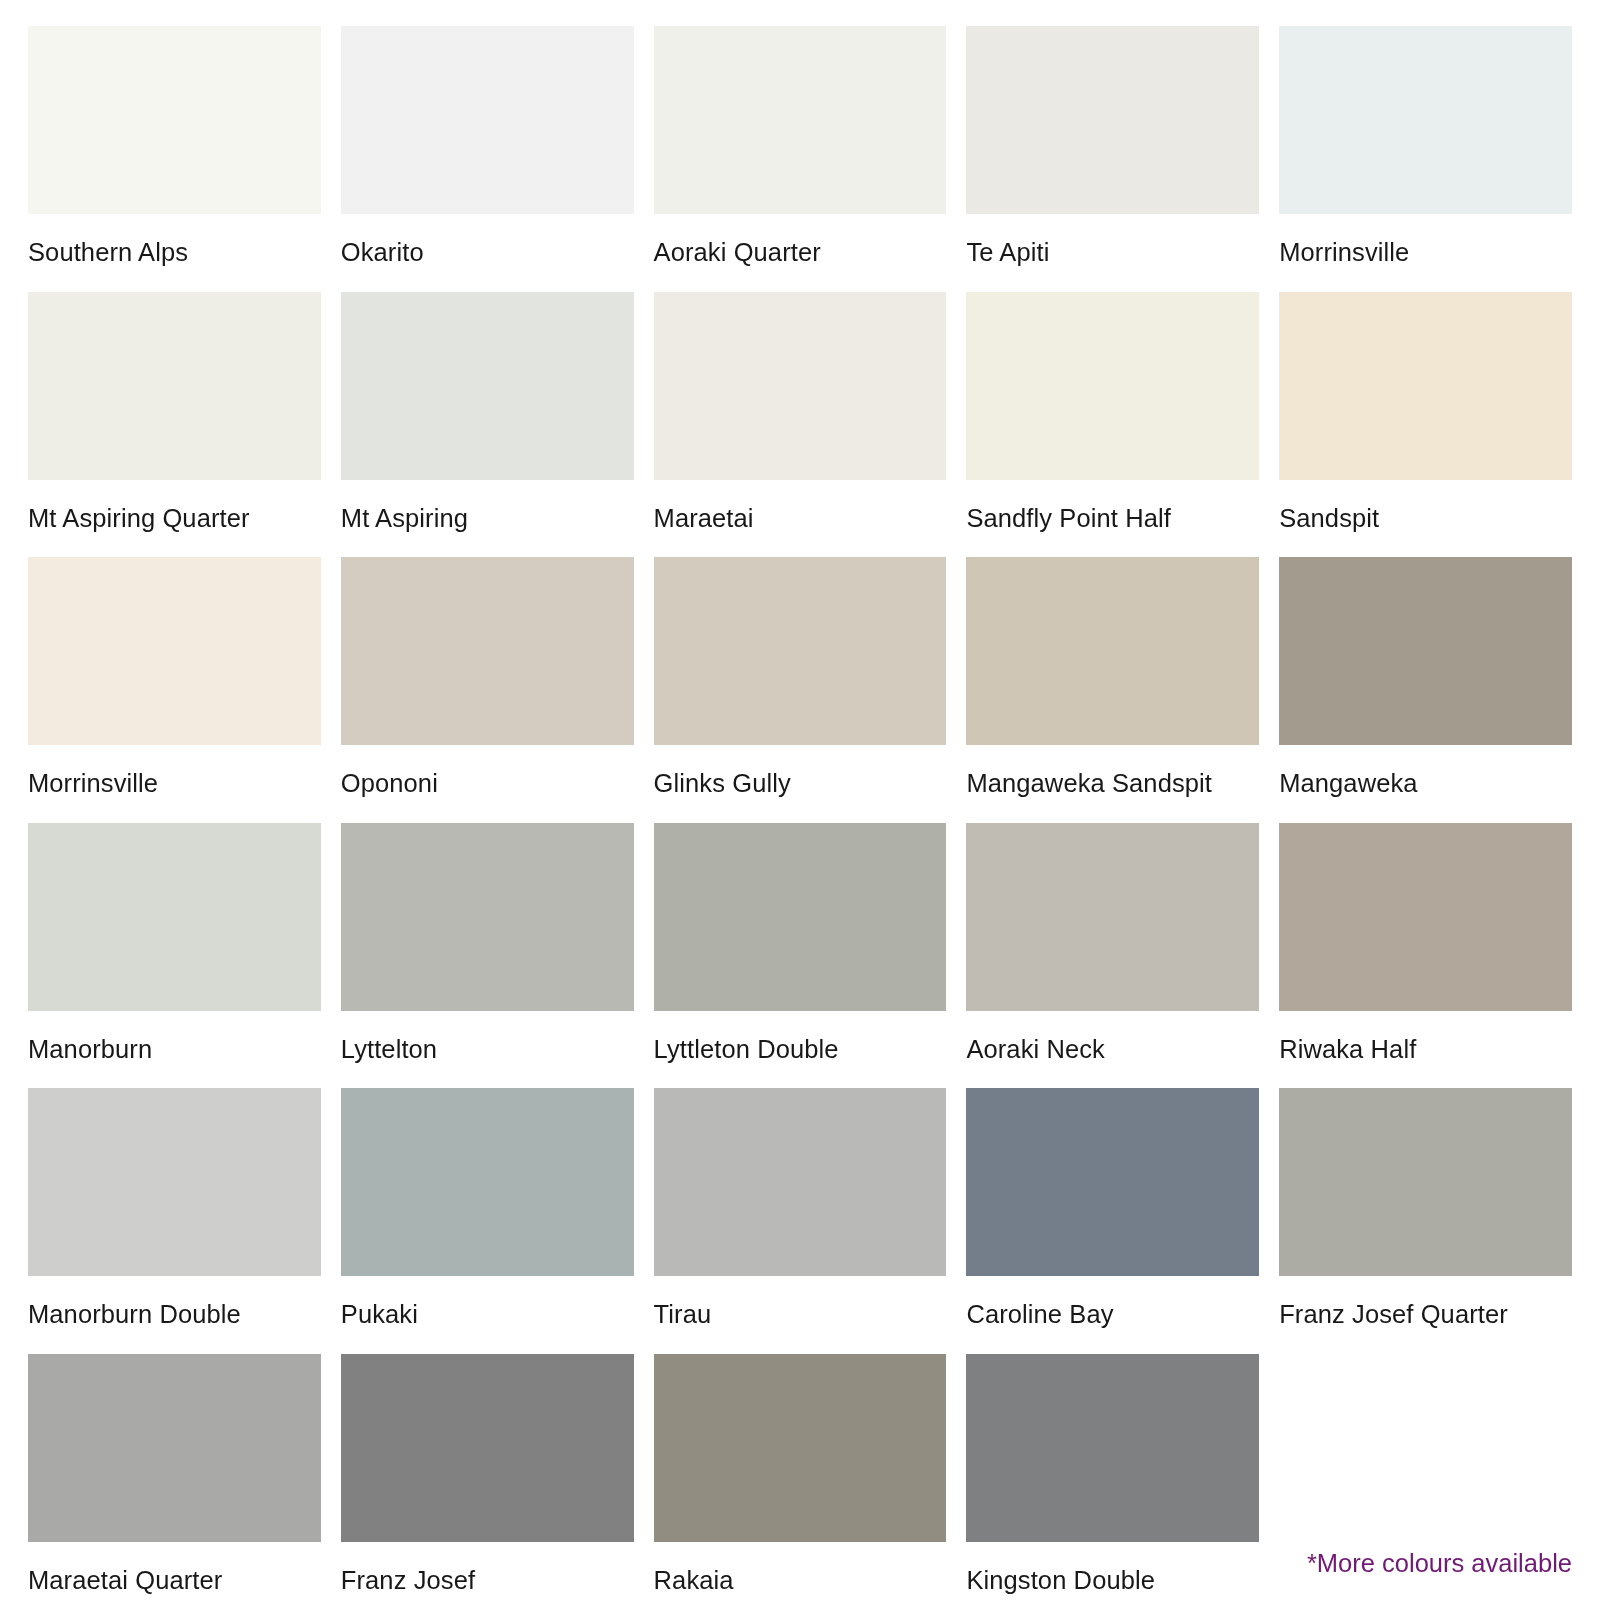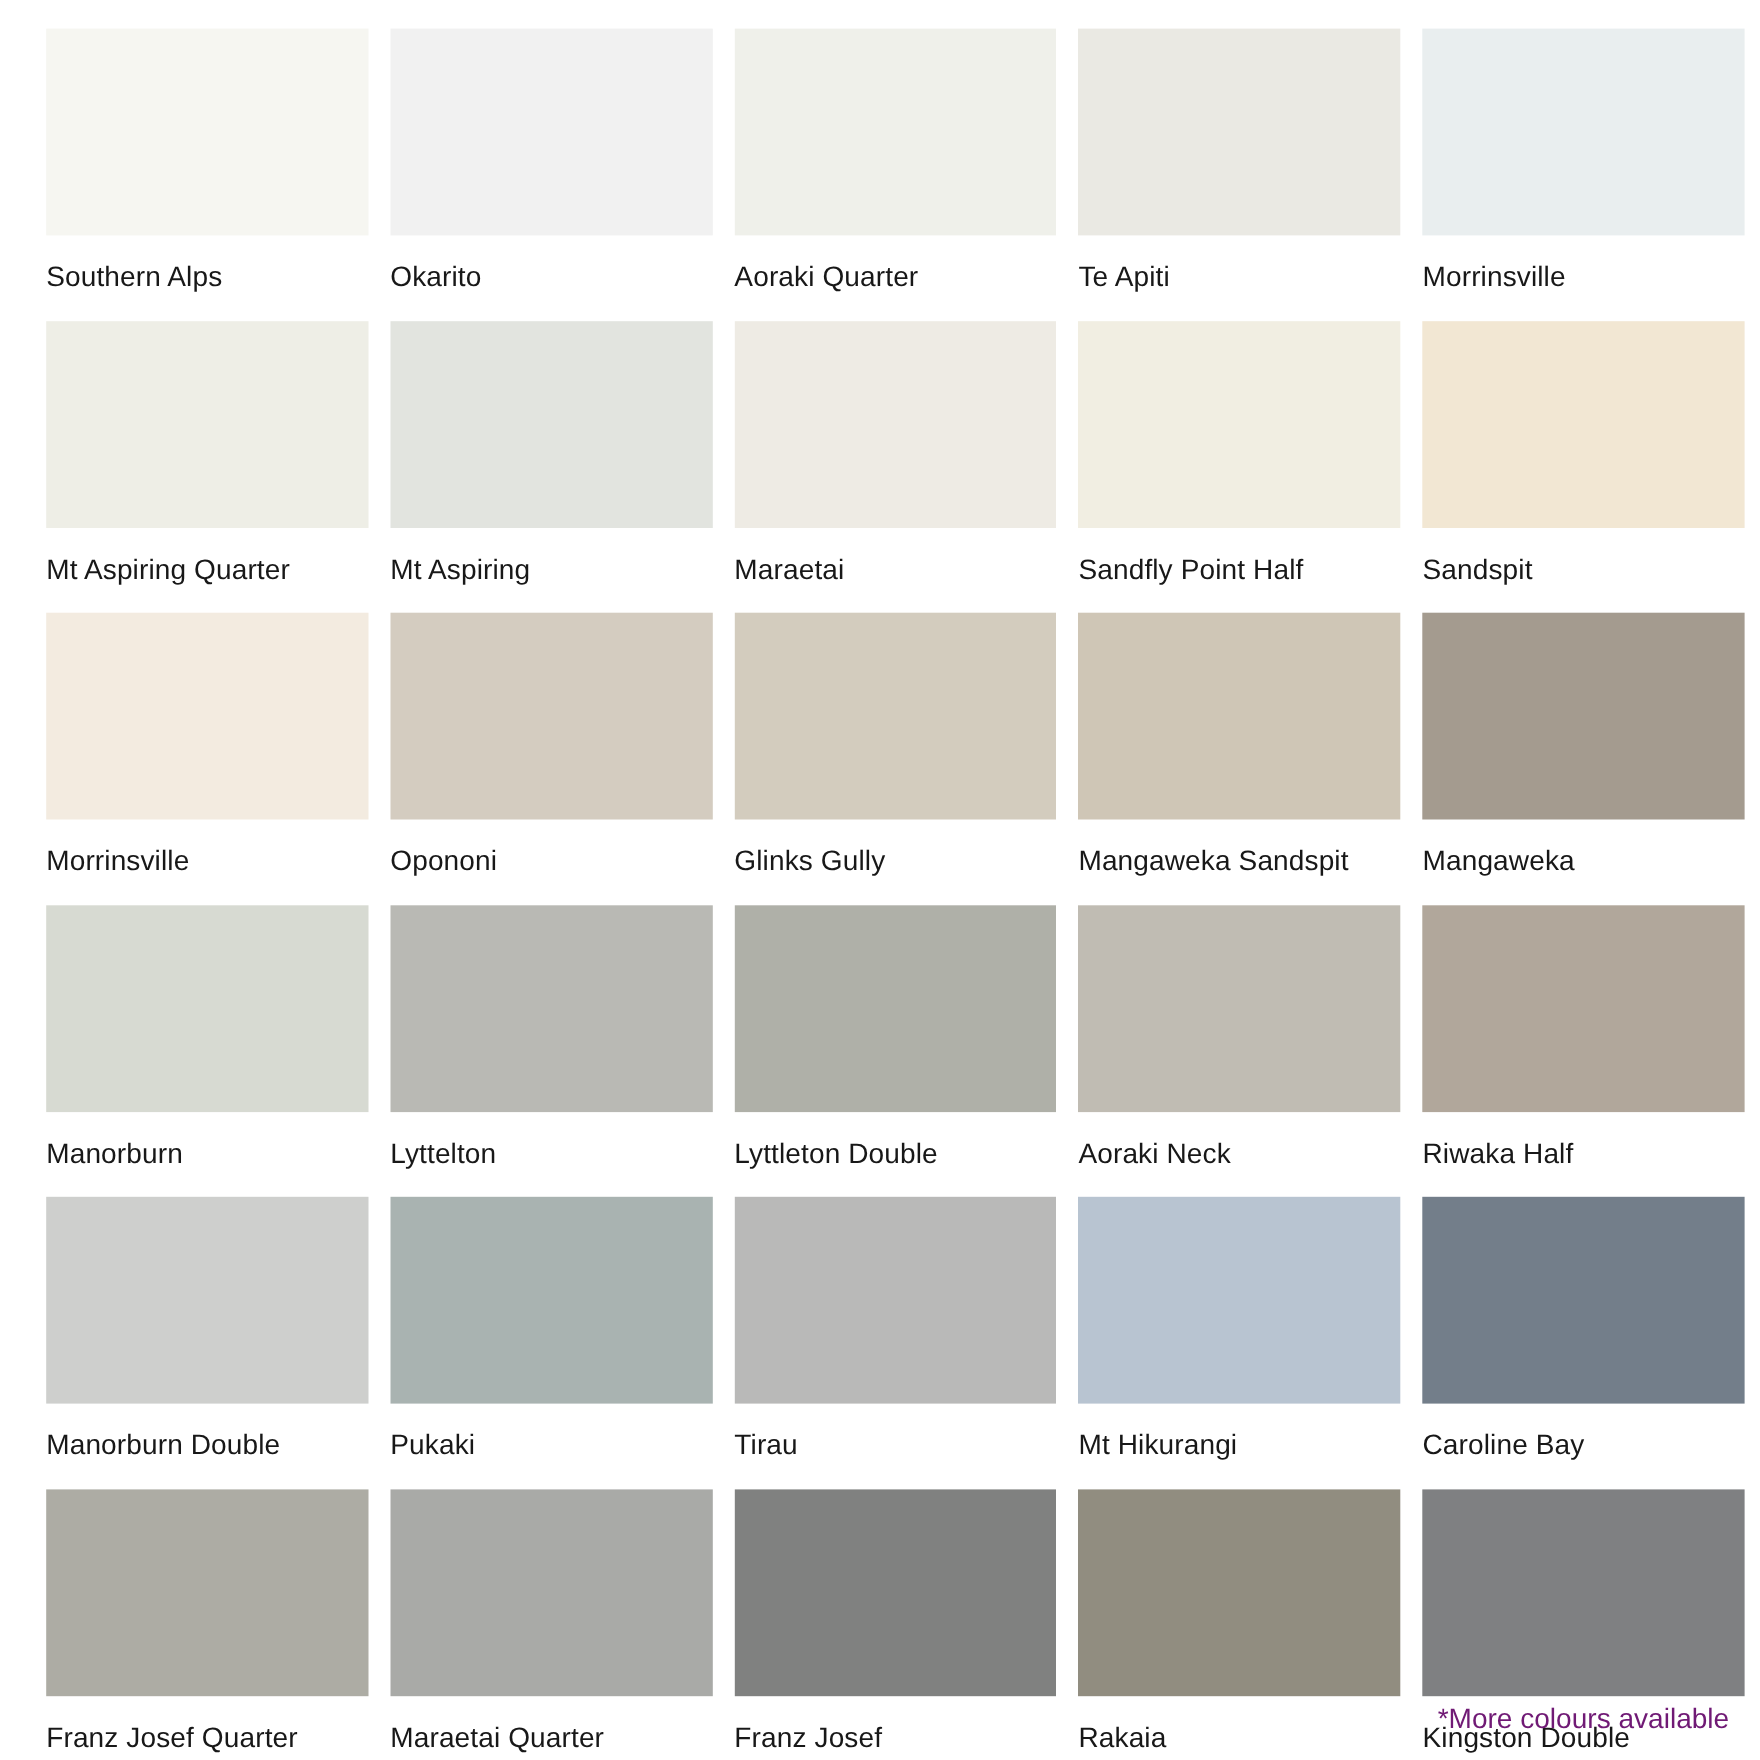--- a/index.html
+++ b/index.html
@@ -13,21 +13,21 @@
     height: 1600px;
     font-family: "Liberation Sans", sans-serif;
     color: #161616;
     overflow: hidden;
   }
   .sheet {
     position: relative;
     width: 1600px;
     height: 1600px;
     box-sizing: border-box;
-    padding: 26px 28px 0 42px;
+    padding: 26px 28px 0 28px;
   }
   .swatch-grid {
     display: grid;
     grid-template-columns: repeat(5, 1fr);
     column-gap: 20px;
     row-gap: 0px;
     width: 1544px;
   }
   .swatch-cell {
     display: flex;
@@ -151,24 +151,20 @@
       </div>
       <div class="swatch-cell">
         <div class="swatch-chip" style="background-color: rgb(169, 179, 177);"></div>
         <div class="swatch-label">Pukaki</div>
       </div>
       <div class="swatch-cell">
         <div class="swatch-chip" style="background-color: rgb(185, 185, 184);"></div>
         <div class="swatch-label">Tirau</div>
       </div>
       <div class="swatch-cell">
-        <div class="swatch-chip" style="background-color: rgb(184, 196, 209);"></div>
-        <div class="swatch-label">Mt Hikurangi</div>
-      </div>
-      <div class="swatch-cell">
         <div class="swatch-chip" style="background-color: rgb(115, 126, 138);"></div>
         <div class="swatch-label">Caroline Bay</div>
       </div>
       <div class="swatch-cell">
         <div class="swatch-chip" style="background-color: rgb(173, 172, 164);"></div>
         <div class="swatch-label">Franz Josef Quarter</div>
       </div>
       <div class="swatch-cell">
         <div class="swatch-chip" style="background-color: rgb(169, 170, 167);"></div>
         <div class="swatch-label">Maraetai Quarter</div>

